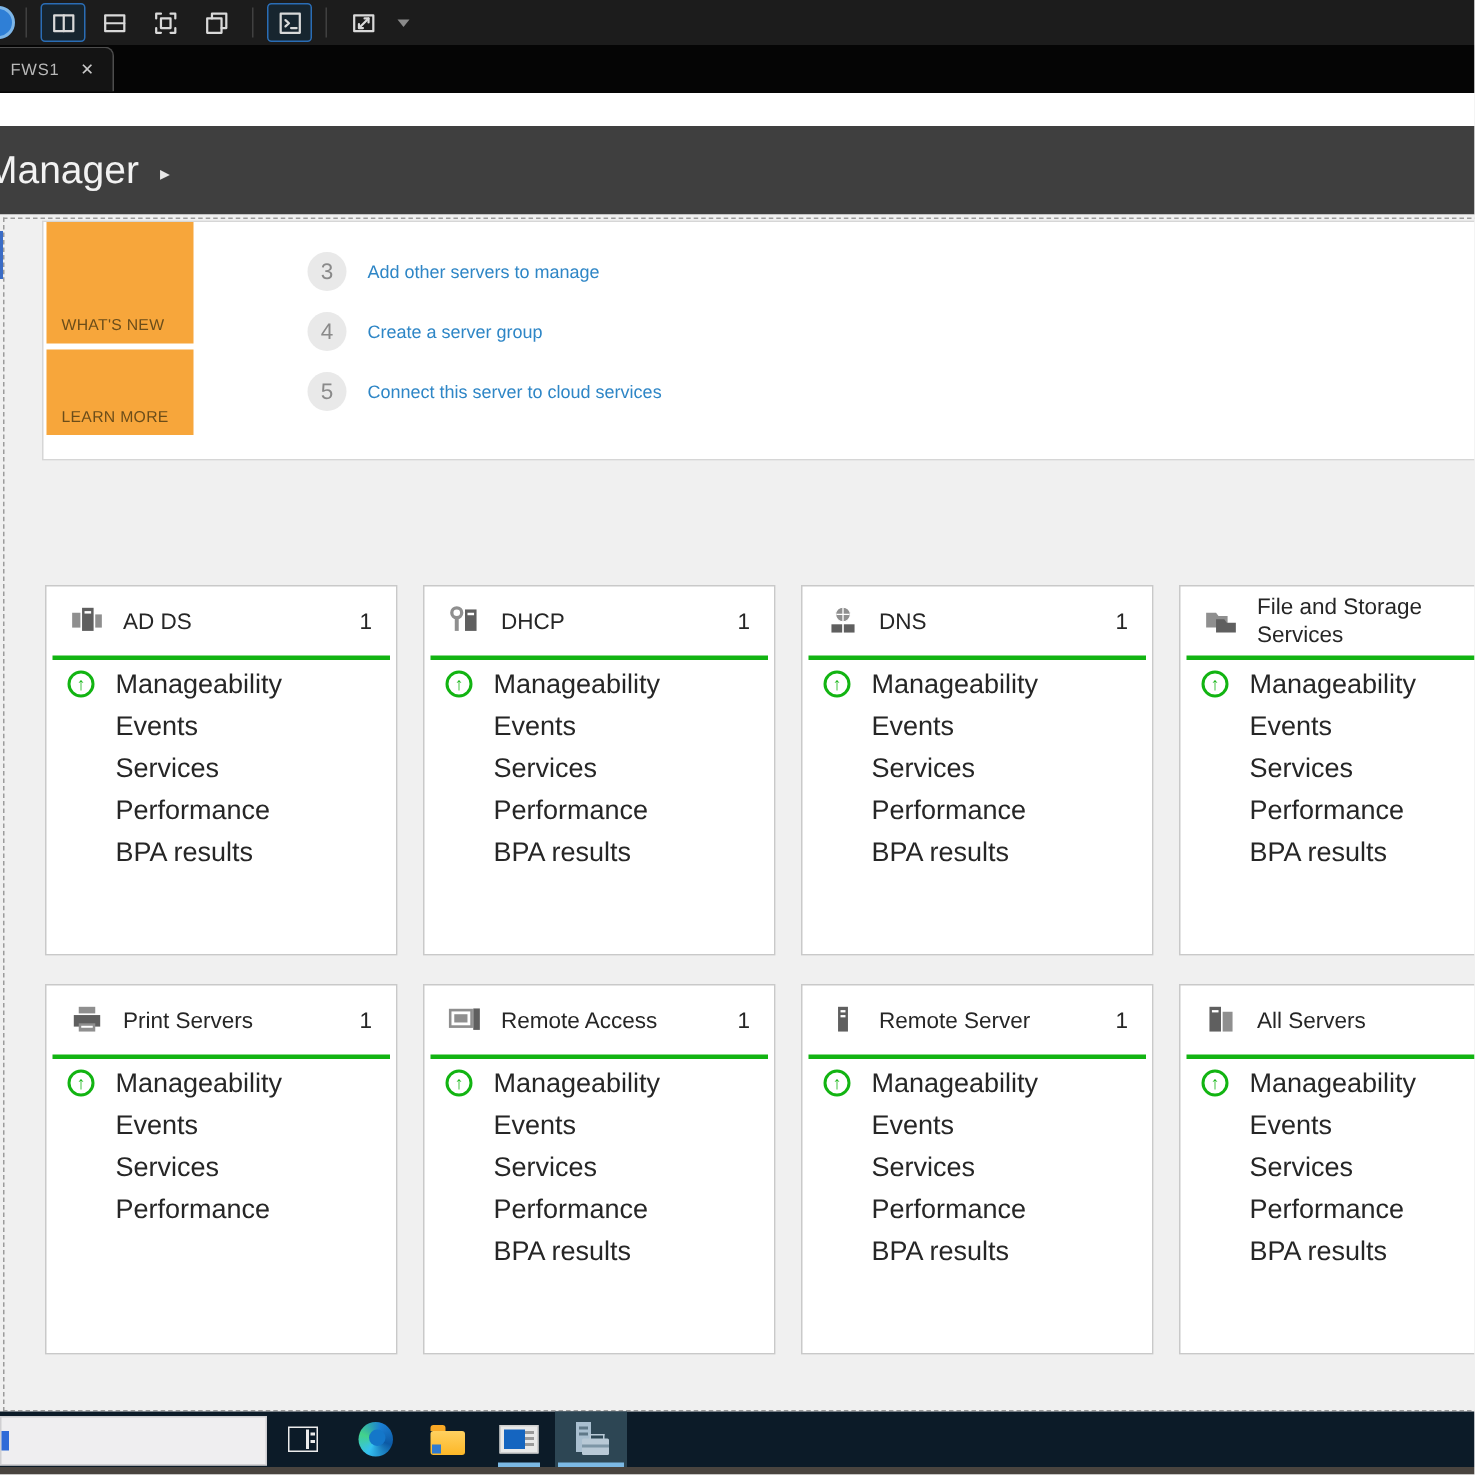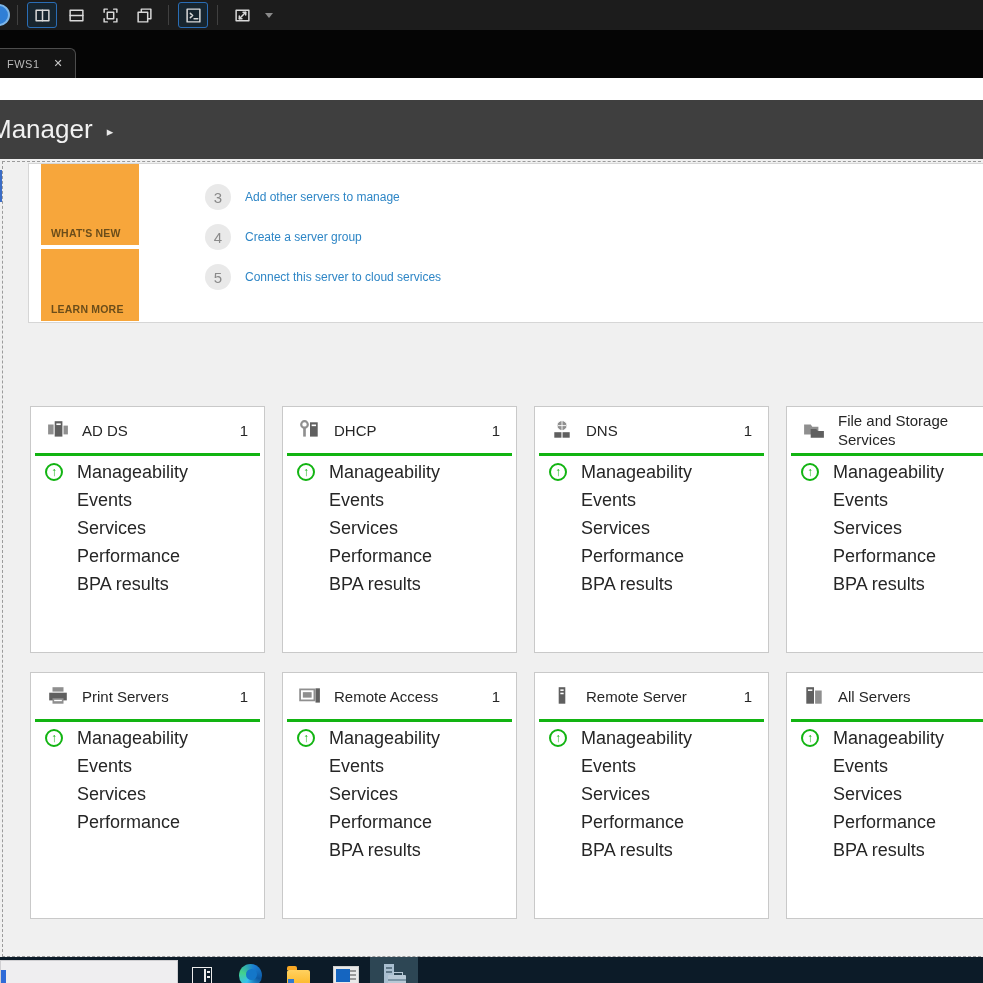--- a/index.html
+++ b/index.html
@@ -12,21 +12,21 @@
     border:2px solid #7db6e8; }
   .vt-sep { width:1px; height:20px; background:#404040; margin:0 7px; flex:0 0 auto; }
   .vt-btn { width:30px; height:26px; display:flex; align-items:center; justify-content:center;
     border:1px solid transparent; border-radius:3px; margin:0 2px; flex:0 0 auto; }
   .vt-btn.active { border-color:#2a6db5; background:#17252f; }
   .vt-btn svg { stroke:#d9d9d9; fill:none; stroke-width:1.4; }
   .vt-caret { width:0; height:0; border-left:4px solid transparent; border-right:4px solid transparent;
     border-top:5px solid #8a8a8a; margin-left:6px; }
 
   
-  .tab-bar { height:48px; background:#050505; display:flex; align-items:flex-end; }
+  .tab-bar { height:32px; background:#050505; display:flex; align-items:center; }
   .tab { height:30px; margin-left:-6px; background:#141414; border:1px solid #4d4d4d; border-bottom:none;
     border-radius:6px 6px 0 0; display:flex; align-items:center; padding:0 12px 0 12px; }
   .tab-label { color:#b9b9b9; font-size:11px; letter-spacing:.5px; }
   .tab-close { color:#c9c9c9; font-size:11px; margin-left:14px; cursor:default; }
 
   .white-band { height:22px; background:#ffffff; }
 
   
   .sm-header { height:59px; background:#3f3f3f; display:flex; align-items:center; overflow:hidden; }
   .crumbs { display:flex; align-items:center; margin-left:-10px; white-space:nowrap; }
@@ -34,23 +34,23 @@
   .crumb-sep { color:#e8e8e8; font-size:13px; margin:3px 14px 0 14px; }
 
   
   .content { position:relative; height:798px; background:#f0f0f0; overflow:hidden; }
   .focus-rect { position:absolute; left:2px; top:2px; right:-3px; bottom:0;
     border:1px dashed #9b9b9b; pointer-events:none; }
   .nav-sliver { position:absolute; left:0; top:11px; width:2px; height:32px; background:#3a6cc6; }
 
   .welcome-tile { position:absolute; left:28px; top:4px; right:-2px; height:160px;
     background:#ffffff; border:1px solid #d6d6d6; }
-  .orange-block { position:absolute; left:12px; width:98px; background:#f7a63b;font-weight:bold; }
+  .orange-block { position:absolute; left:2px; width:98px; background:#f7a63b; }
   .ob1 { top:0; height:81px; }
-  .ob2 { top:85px; height:72px; }
+  .ob2 { top:85px; height:57px; }
   .orange-label { position:absolute; left:10px; bottom:6px; font-size:10.5px; color:#6b4d1a; letter-spacing:.2px; }
 
   .steps { position:absolute; left:176px; top:13px; }
   .step-row { display:flex; align-items:center; height:40px; }
   .step-num { width:26px; height:26px; border-radius:50%; background:#e9e9e9; color:#8a8a8a;
     font-size:15px; display:flex; align-items:center; justify-content:center; flex:0 0 auto; }
   .step-link { margin-left:14px; color:#2e86c6; font-size:12px; cursor:default; }
 
   .roles-head { position:absolute; left:30px; top:200px; }
   .roles-title { font-size:13px; font-weight:bold; color:#3c3c3c; letter-spacing:.3px; }

